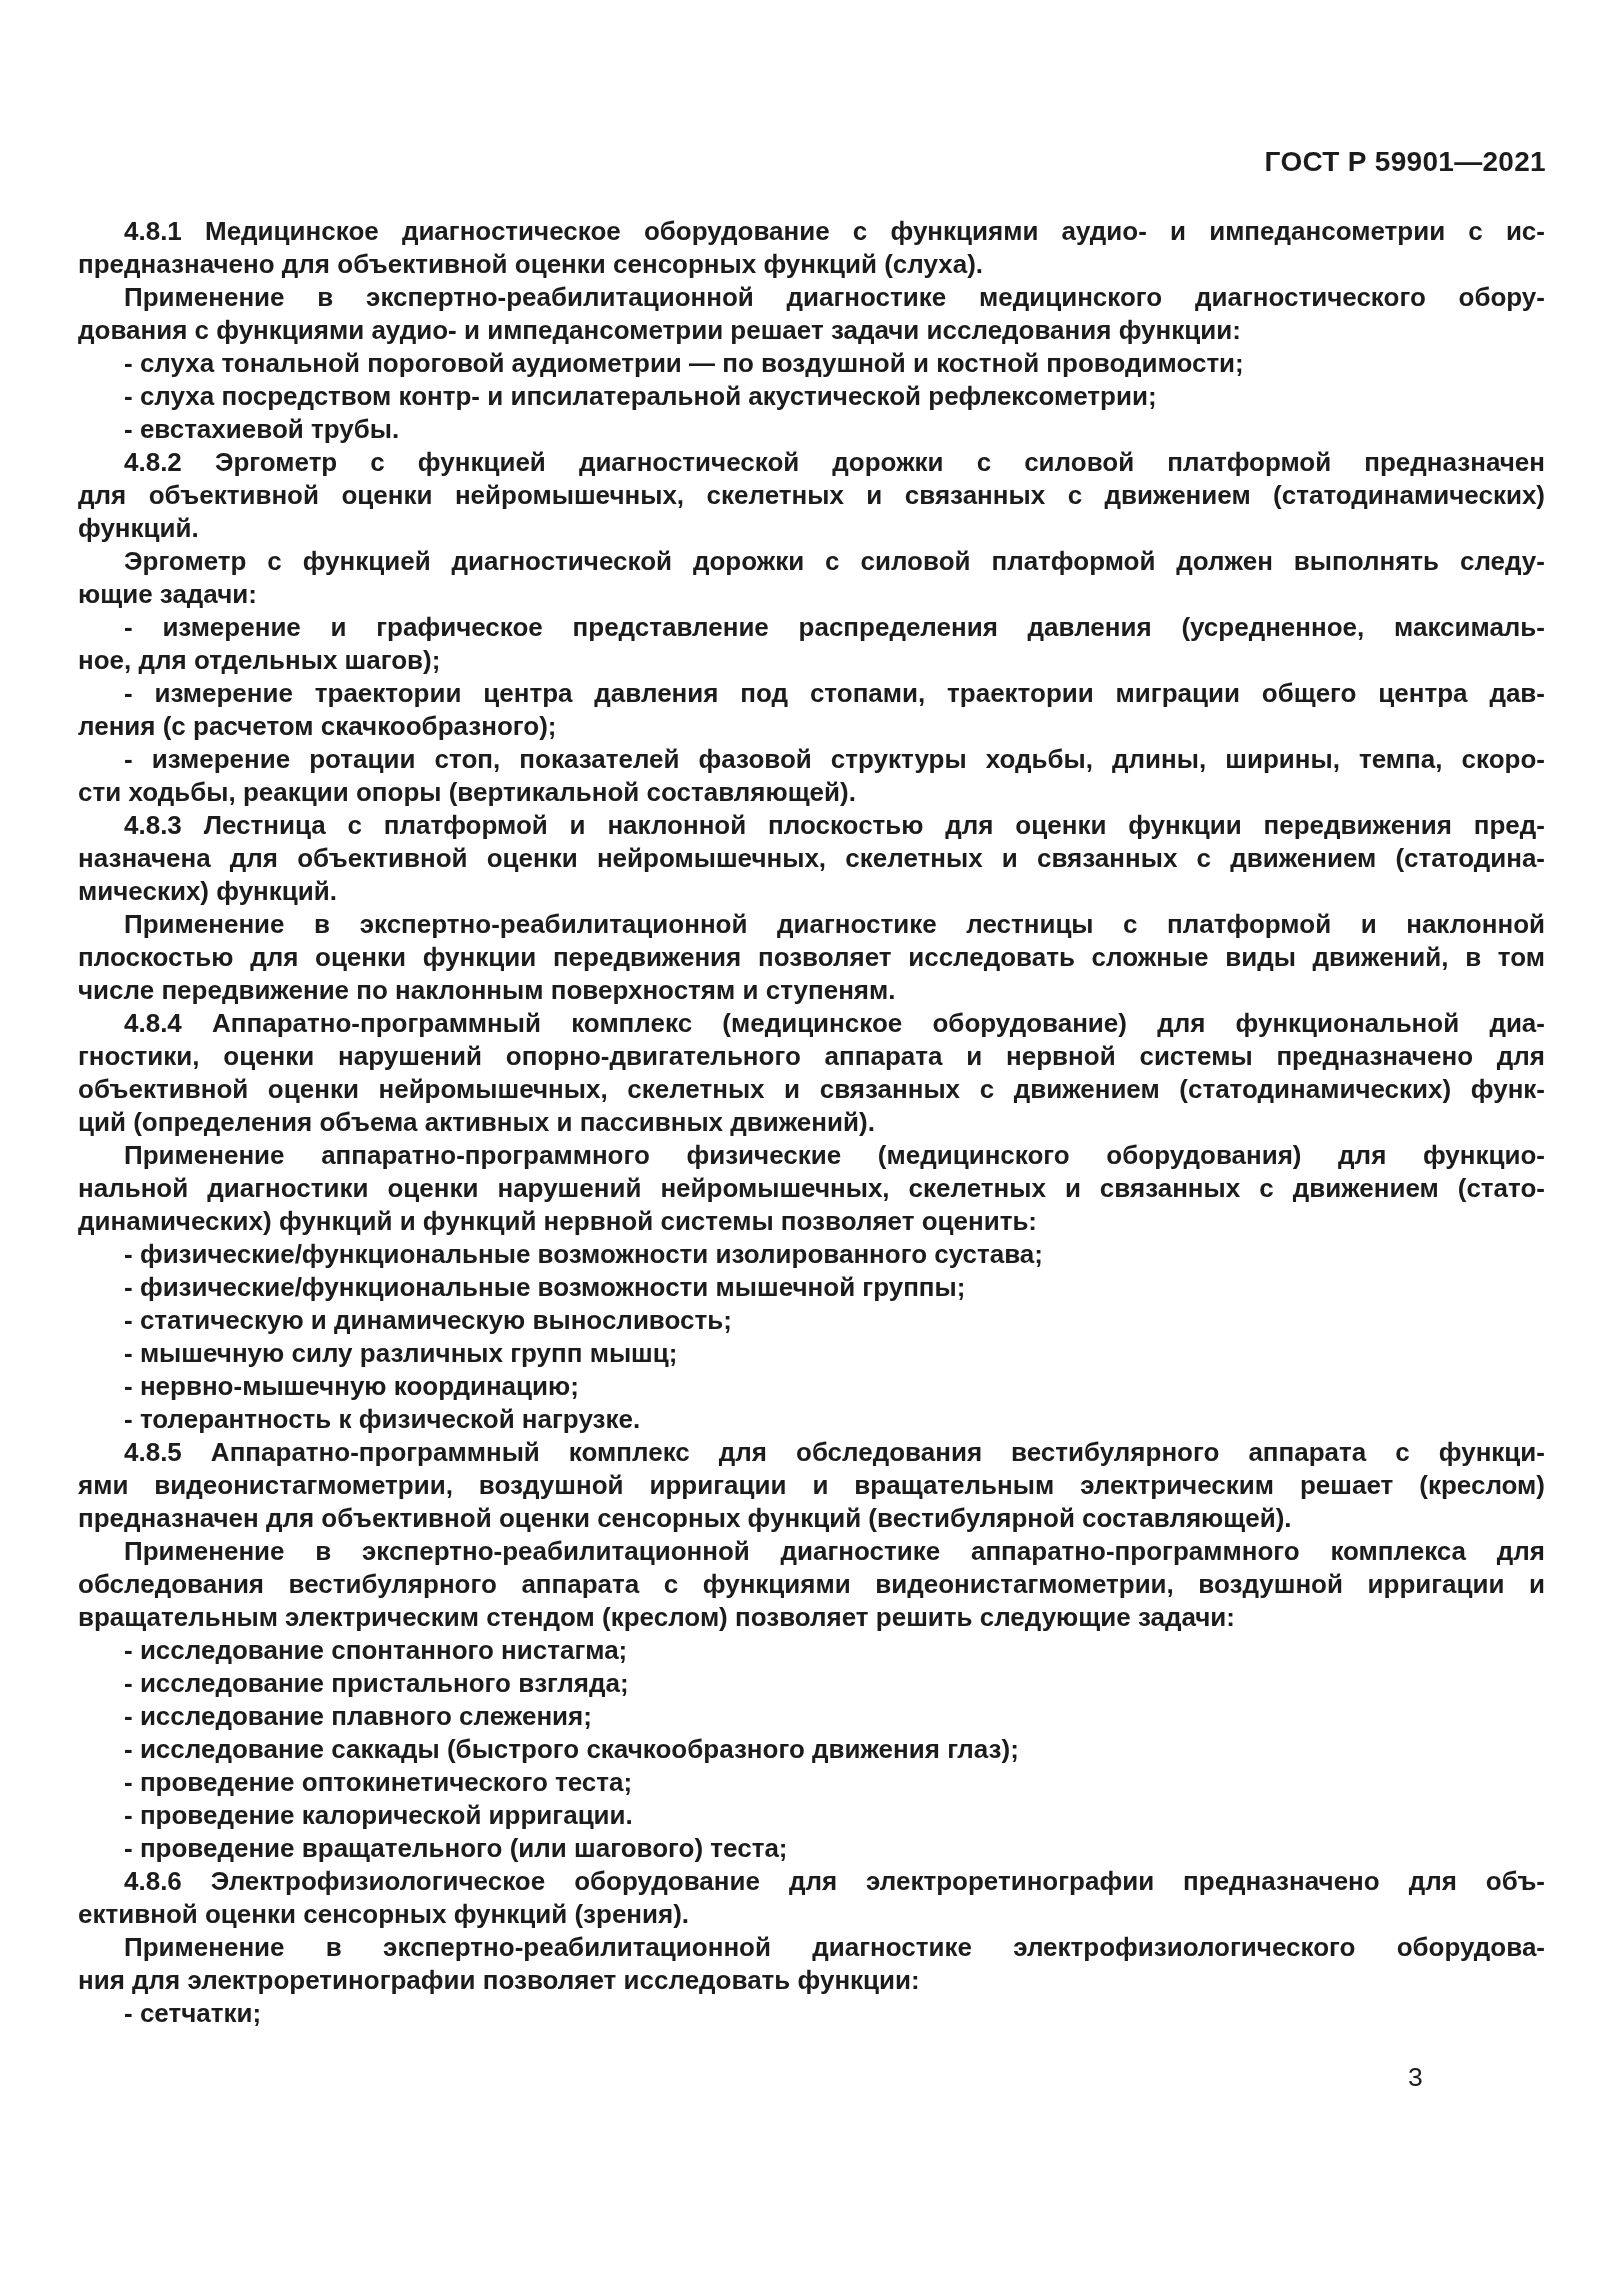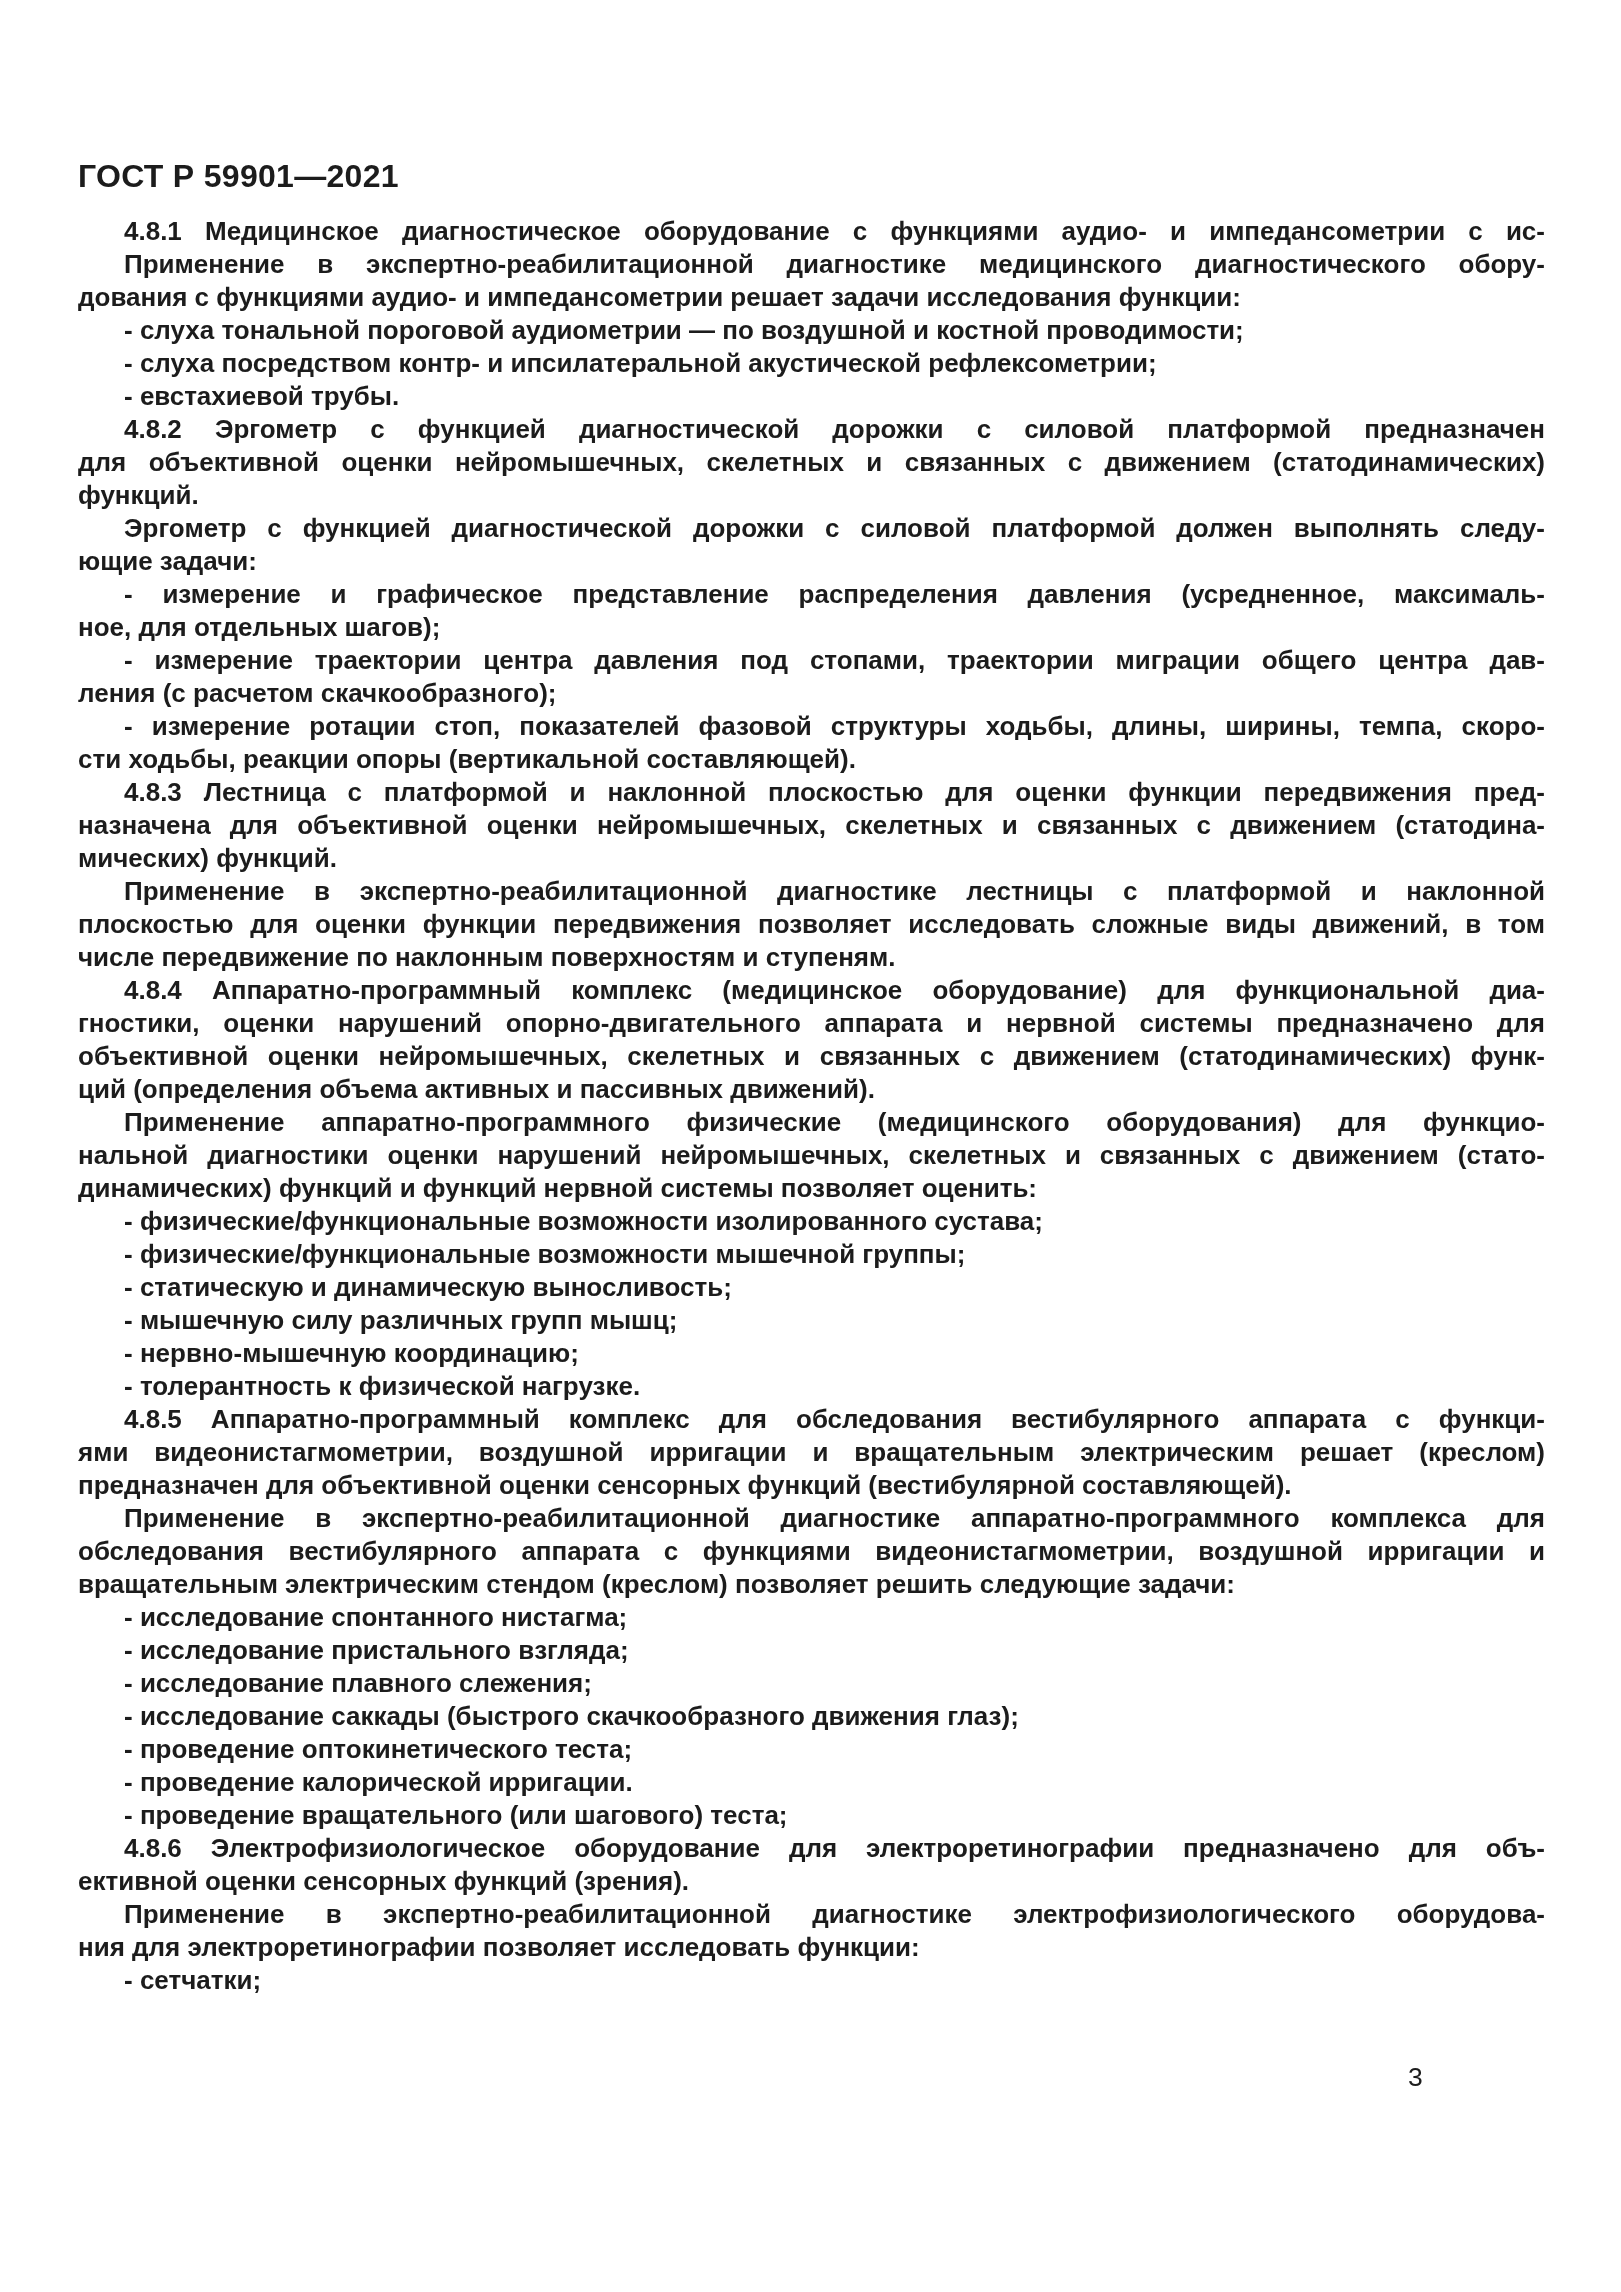--- a/index.html
+++ b/index.html
@@ -8,25 +8,26 @@
     position: relative;
     width: 1621px;
     height: 2293px;
     background: #ffffff;
     overflow: hidden;
     font-family: "Liberation Sans", sans-serif;
     color: #1c1c1c;
   }
   .doc-header {
     position: absolute;
-    top: 158px;
+    top: 146px;
     left: 78px;
     right: 75px;
+    text-align: right;
     font-weight: 700;
-    font-size: 32px;
+    font-size: 28px;
     letter-spacing: 0.3px;
   }
   .content {
     position: absolute;
     top: 215px;
     left: 78px;
     width: 1467px;
   }
   .para {
     margin: 0;
@@ -52,20 +53,21 @@
 </head>
 <body>
 
 <div class="page">
   <div class="doc-header">ГОСТ Р 59901—2021</div>
 
   <div class="content">
 
       <p class="para">
         <span class="line first">4.8.1 Медицинское диагностическое оборудование с функциями аудио- и импедансометрии с ис-</span>
+        <span class="line last">предназначено для объективной оценки сенсорных функций (слуха).</span>
       </p>
 
       <p class="para">
         <span class="line first">Применение в экспертно-реабилитационной диагностике медицинского диагностического обору-</span>
         <span class="line last">дования с функциями аудио- и импедансометрии решает задачи исследования функции:</span>
       </p>
 
       <p class="para">
         <span class="line first last">- слуха тональной пороговой аудиометрии — по воздушной и костной проводимости;</span>
       </p>

